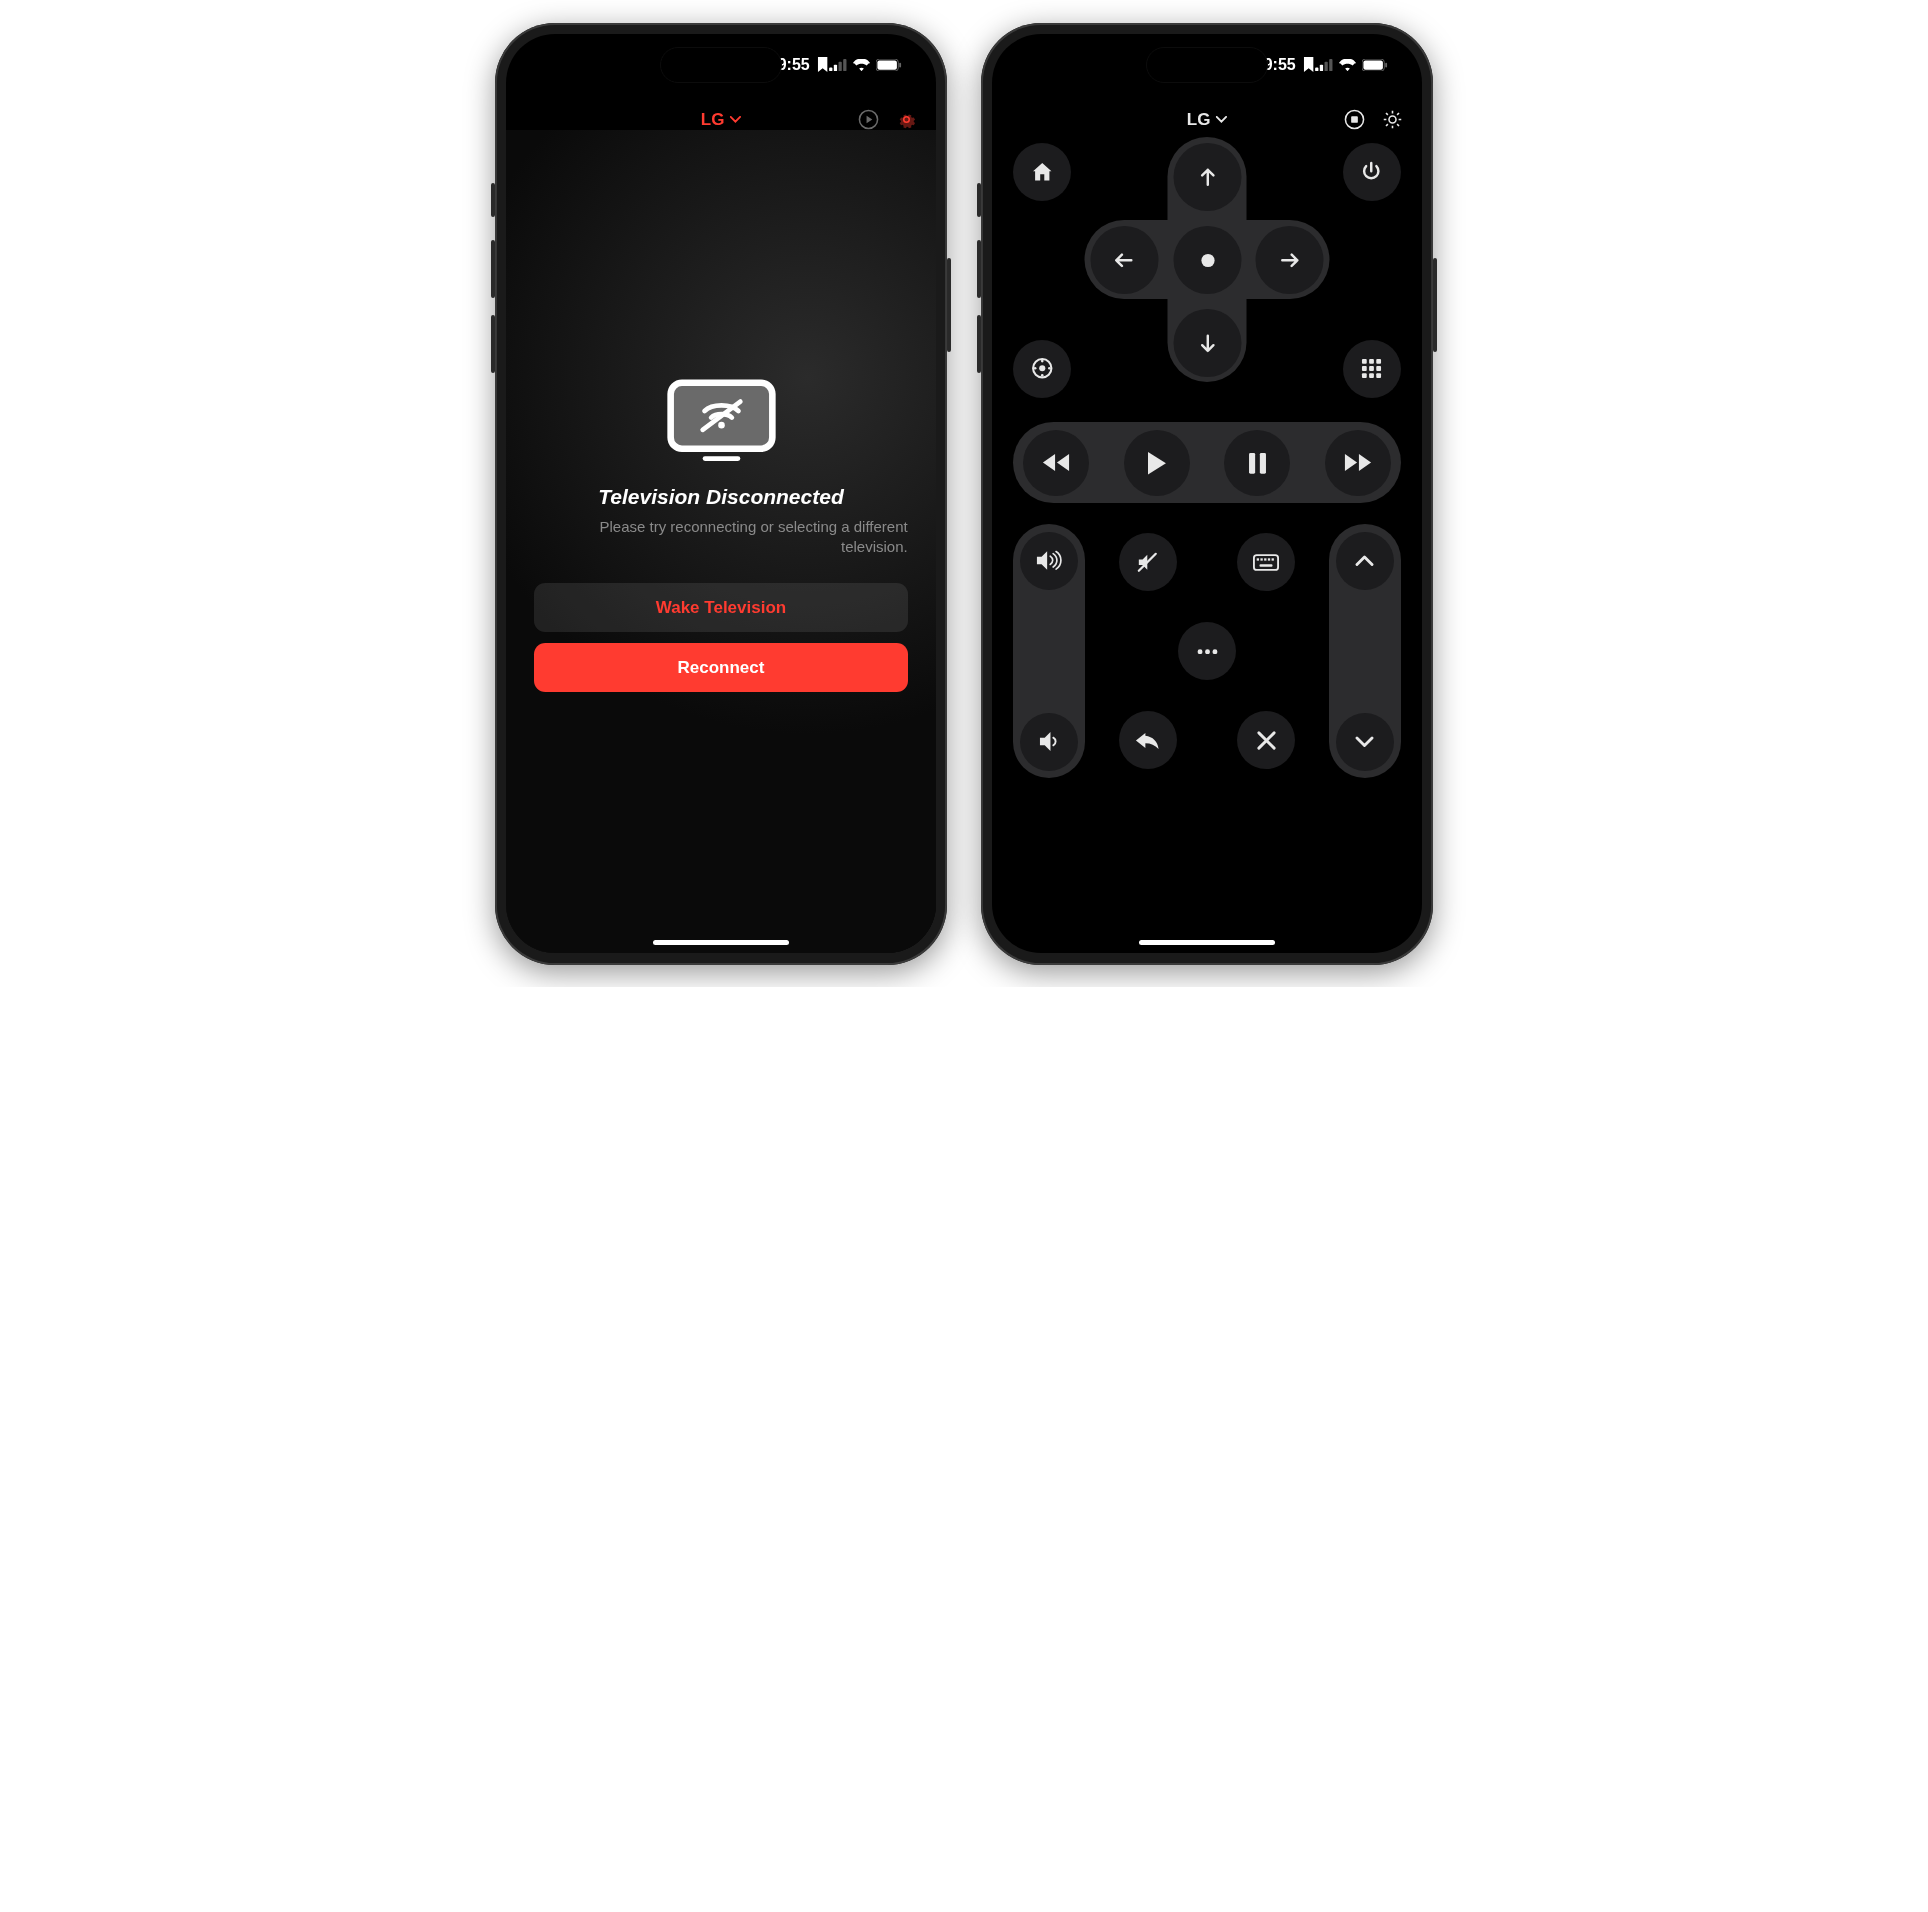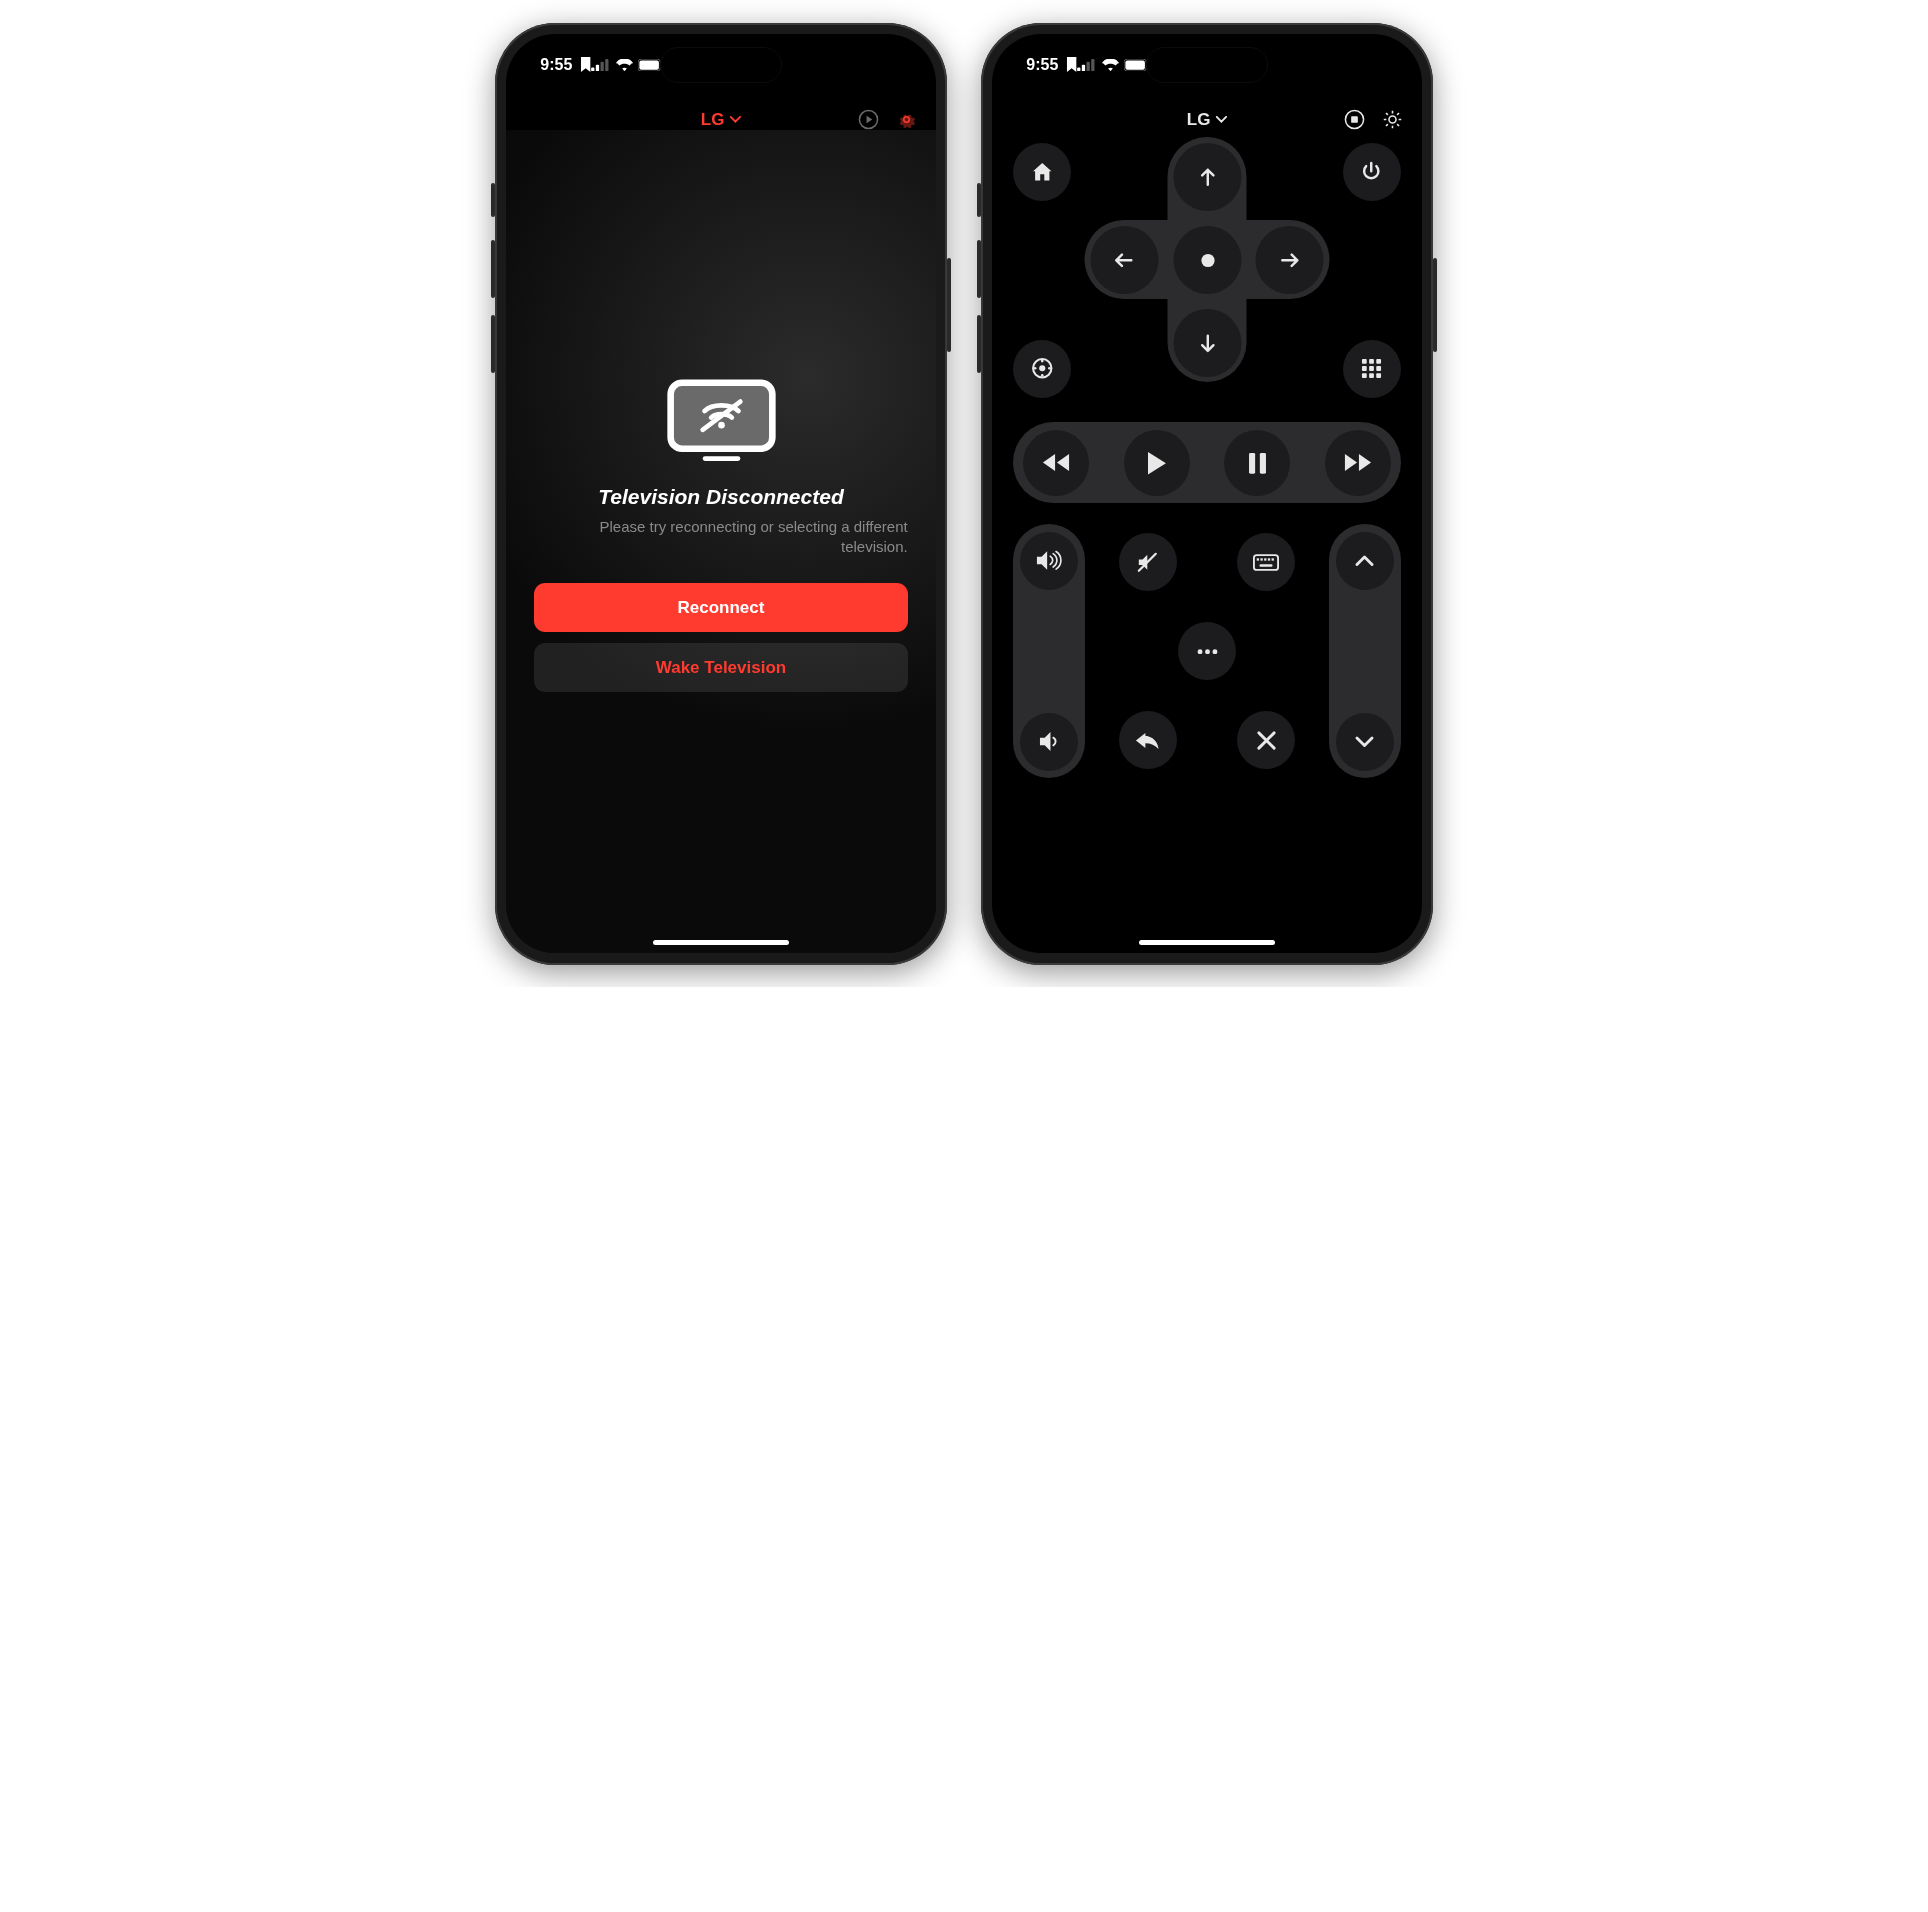--- a/index.html
+++ b/index.html
@@ -5,21 +5,21 @@
   * { margin: 0; padding: 0; box-sizing: border-box; }
   body { background: #fff; font-family: -apple-system, 'SF Pro Text', 'Helvetica Neue', sans-serif; display: flex; justify-content: center; padding: 22.6px; gap: 34px; }
   .phone-frame { width: 452px; height: 942px; background: #1a1a1a; border-radius: 60px; padding: 11.3px; box-shadow: 0 7.5px 30px rgba(0,0,0,0.4), inset 0 0 0 1.9px #3a3a3a; position: relative; }
   .side-btn { position:absolute; background:#2a2a2a; border-radius:2.8px; }
   .side-btn.l1 { left:-3.8px; top:160px; width:3.8px; height:34px; }
   .side-btn.l2 { left:-3.8px; top:217px; width:3.8px; height:58px; }
   .side-btn.l3 { left:-3.8px; top:292px; width:3.8px; height:58px; }
   .side-btn.r1 { right:-3.8px; top:235px; width:3.8px; height:94px; }
   .screen { width: 100%; height: 100%; background: #000; border-radius: 49px; position: relative; overflow: hidden; display: flex; flex-direction: column; }
   .island { position: absolute; top: 13px; left: 50%; transform: translateX(-50%); width: 122px; height: 36px; background: #000; border-radius: 21px; z-index: 50; border:0.9px solid #0c0c0c;}
-  .status-bar { height: 49px; display: flex; justify-content: flex-start; align-items: center; padding: 13px 34px 0; color: #fff; font-size: 16px; font-weight: 600; z-index: 40; }
+  .status-bar { height: 49px; display: flex; justify-content: flex-end; align-items: center; padding: 13px 34px 0; color: #fff; font-size: 16px; font-weight: 600; z-index: 40; }
   .status-left { display: flex; align-items: center; gap: 7.5px; }
   .status-right { display: flex; align-items: center; gap: 5.6px; }
   .top-bar { height: 47px; display: flex; align-items: flex-end; position: relative; padding: 0 19px; }
   .top-center { position: absolute; left: 50%; transform: translateX(-50%); display: flex; align-items: center; gap: 5.6px; font-size: 17px; font-weight: 600; }
   .top-right { margin-left: auto; display: flex; align-items: center; gap: 17px; }
   .accent { color: #ff3b30; }
   .white { color: #e8e8e8; fill: #e8e8e8; }
   .content { flex: 1; position: relative; }
   .home-indicator { position: absolute; bottom: 8.5px; left: 50%; transform: translateX(-50%); width: 136px; height: 4.7px; background: #fff; border-radius: 2.8px; z-index:60;}
 
@@ -123,25 +123,25 @@
           <rect x="40" y="82" width="40" height="5" rx="2.5" fill="#fff"></rect>
           <g transform="translate(60 38)">
             <path d="M-18 -4 C-10 -12 10 -12 18 -4" stroke="#fff" stroke-width="5" fill="none" stroke-linecap="round"></path>
             <path d="M-11 3 C-6 -2 6 -2 11 3" stroke="#fff" stroke-width="5" fill="none" stroke-linecap="round"></path>
             <circle cx="0" cy="11" r="3.5" fill="#fff"></circle>
             <line x1="-20" y1="16" x2="20" y2="-14" stroke="#fff" stroke-width="5" stroke-linecap="round"></line>
           </g>
         </svg>
         <div class="disc-title">Television Disconnected</div>
         <div class="disc-sub">Please try reconnecting or selecting a different television.</div>
+        <div class="btn secondary">
+            <span>Wake Television</span>
+          </div>
         <div class="btn primary">
             <span>Reconnect</span>
-          </div>
-        <div class="btn secondary">
-            <span>Wake Television</span>
           </div>
       </div>
     </div>
     <div class="home-indicator"></div>
   </div>
 </div>
 
 <div class="phone-frame">
   <div class="side-btn l1"></div>
     <div class="side-btn l2"></div>

